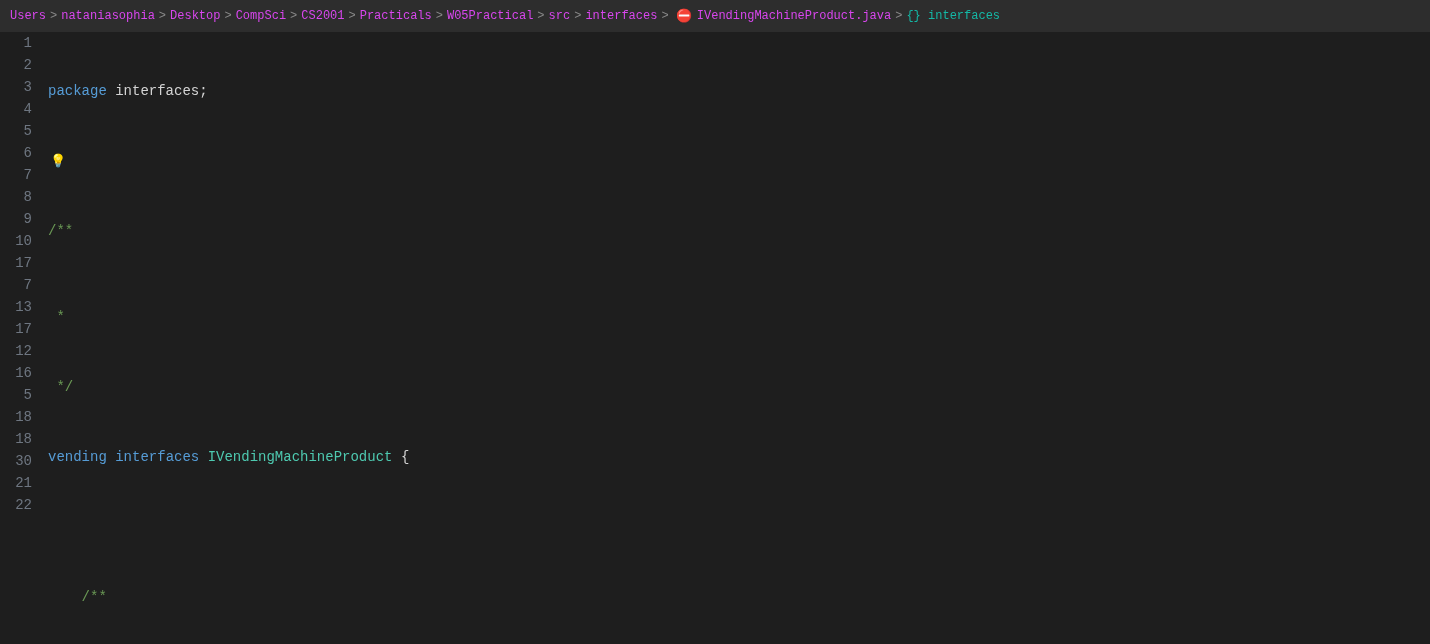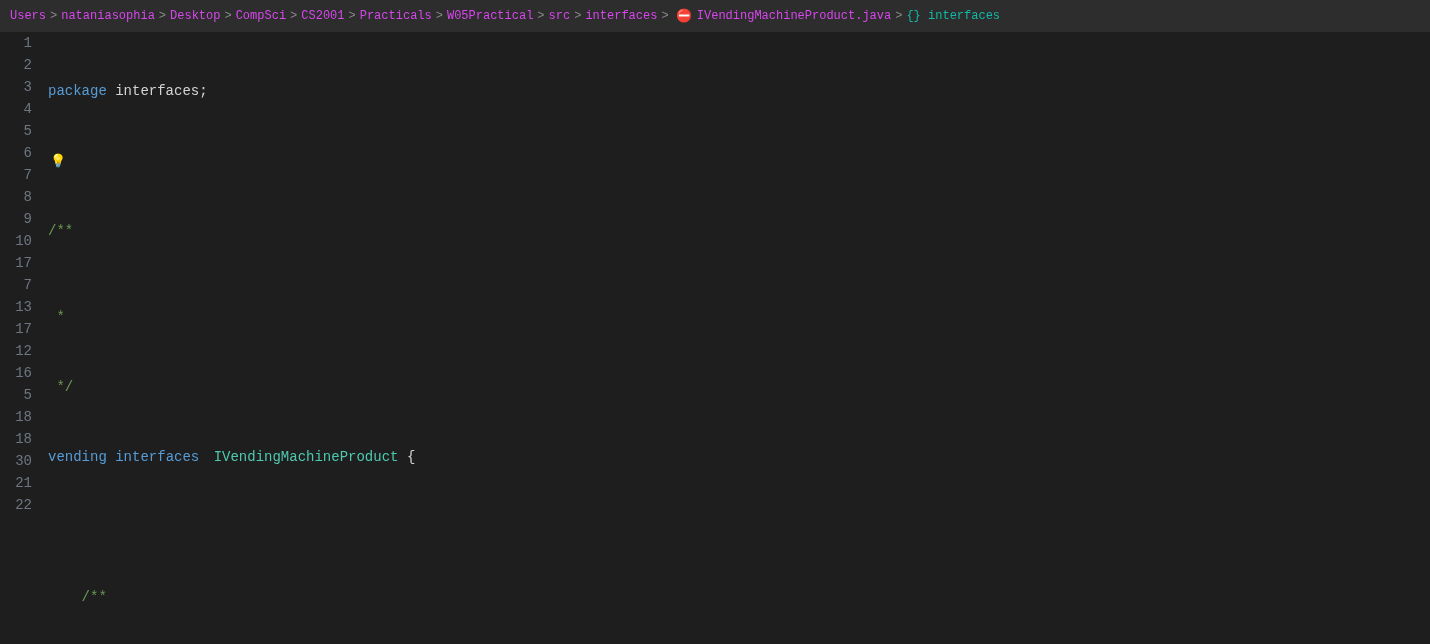--- a/index.html
+++ b/index.html
@@ -84,21 +84,21 @@
       display: block;
       height: 22px;
       line-height: 22px;
       white-space: pre;
     }
 
     
     .kw-package { color: #569cd6; }
     .kw-public { color: #569cd6; }
     .kw-interface { color: #569cd6; }
-    .interface-name { color: #4ec9b0; margin-left: 6px; }
+    .interface-name { color: #4ec9b0; }
     .comment { color: #6a9955; }
     .plain { color: #d4d4d4; }
 
     .lightbulb {
       color: #e5c07b;
       font-size: 13px;
       margin-left: 2px;
     }
   </style>
 </head>

